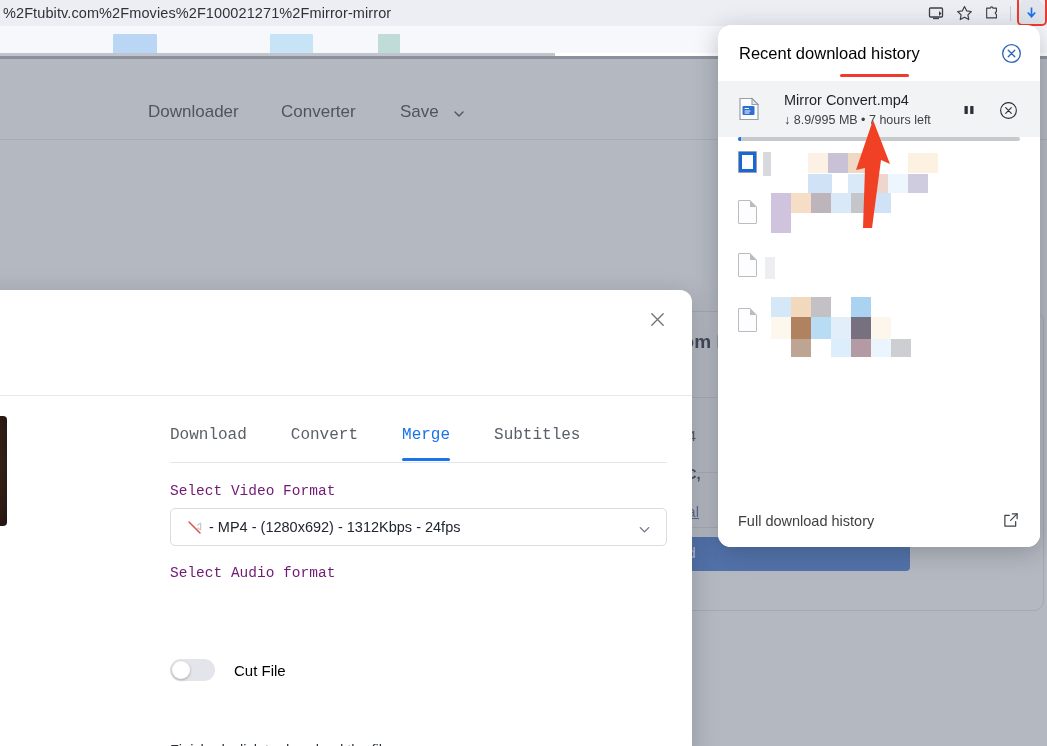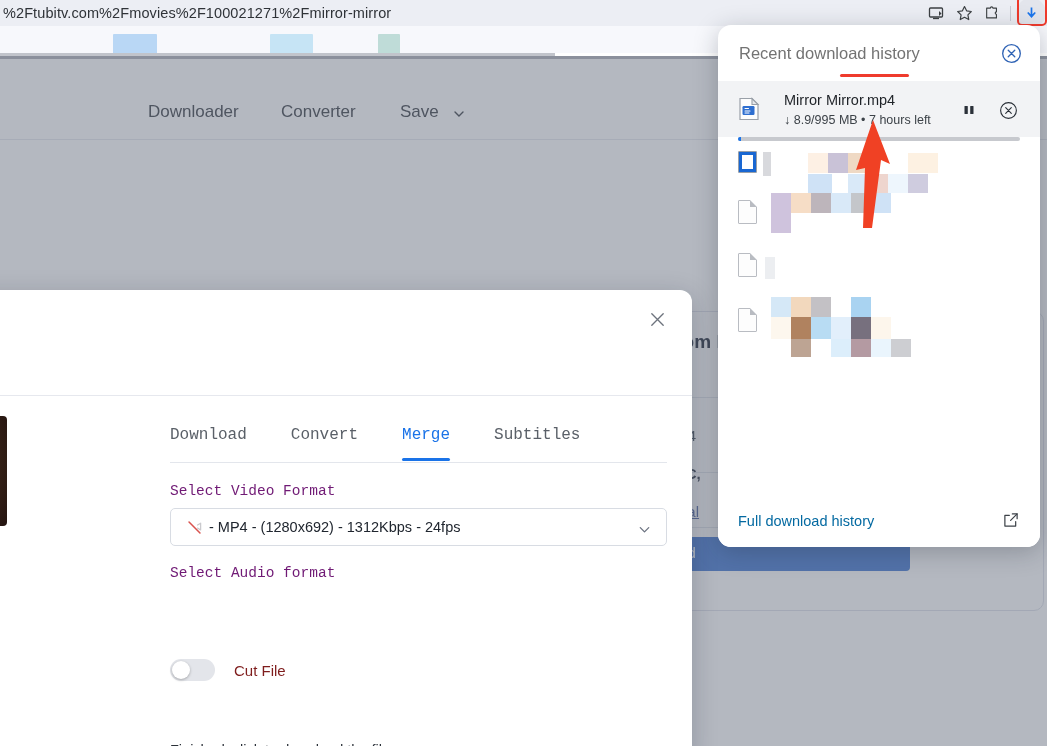--- a/index.html
+++ b/index.html
@@ -177,21 +177,21 @@
 
   .toggle-row { position: absolute; left: 498px; top: 369px; display: flex; align-items: center; }
   .toggle {
     width: 45px; height: 22px; border-radius: 12px; background: #e3e5ea;
     position: relative; cursor: pointer;
   }
   .toggle .knob {
     position: absolute; left: 2px; top: 2px; width: 18px; height: 18px; border-radius: 50%;
     background: #ffffff; box-shadow: 0 1px 3px rgba(0,0,0,.28);
   }
-  .toggle-label { font-size: 15px; color: #7f1d1d; margin-left: 19px; }
+  .toggle-label { font-size: 15px; color: #000000; margin-left: 19px; }
 
   .dl-button {
     position: absolute; left: 498px; top: 406px; width: 497px; height: 37px;
     background: #3b82f6; border-radius: 5px;
     display: flex; align-items: center; justify-content: center;
     cursor: pointer;
   }
   .dl-button-text { font-size: 15px; color: #ffffff; white-space: nowrap; }
   .dl-button-hl {
     position: absolute; left: 150px; top: 4px; width: 111px; height: 28px;
@@ -205,21 +205,21 @@
   .dl-panel {
     position: absolute; left: 718px; top: 25px; width: 322px; height: 522px;
     background: #ffffff; border-radius: 13px;
     box-shadow: 0 5px 24px rgba(25,30,45,.25);
     overflow: hidden;
   }
   .dlp-header {
     position: absolute; left: 0; top: 0; width: 100%; height: 56px;
     display: flex; align-items: center; padding: 0 0 0 21px;
   }
-  .dlp-title { font-size: 16.5px; color: #737373; }
+  .dlp-title { font-size: 16.5px; color: #000000; }
   .dlp-close {
     position: absolute; right: 16px; top: 15px; width: 26px; height: 26px;
     display: flex; align-items: center; justify-content: center; cursor: pointer;
   }
   .dlp-item {
     position: absolute; left: 0; top: 56px; width: 100%; height: 56px;
     background: #f2f3f5;
   }
   .dlp-fileicon { position: absolute; left: 20px; top: 16px; width: 22px; height: 24px; }
   .dlp-fname {
@@ -270,21 +270,21 @@
   .bl-blue::before {
     content: ""; position: absolute; left: 3px; top: 3px; right: 3px; bottom: 3px;
     background: #ffffff;
   }
   .px { position: absolute; }
 
   .dlp-footer {
     position: absolute; left: 0; bottom: 0; width: 100%; height: 48px;
     background: #ffffff; display: flex; align-items: center;
   }
-  .dlp-footer-text { position: absolute; left: 20px; top: 14px; font-size: 14.5px; color: #0369a1; }
+  .dlp-footer-text { position: absolute; left: 20px; top: 14px; font-size: 14.5px; color: #404040; }
   .dlp-ext { position: absolute; right: 20px; top: 12px; cursor: pointer; }
 
   
   .annot-text {
     position: absolute; left: 752px; top: 203px; width: 272px;
     font-size: 15.5px; line-height: 21.5px; color: #f0563f;
     white-space: pre-line; z-index: 60;
   }
   .annot-arrow { position: absolute; left: 850px; top: 118px; z-index: 60; }
 </style>
@@ -430,21 +430,21 @@
 
     <div class="dlp-item">
       <div class="dlp-fileicon">
         <svg width="22" height="24" viewBox="0 0 22 24">
           <path d="M2 1.5h12l6 6v15H2z" fill="#fdfdfd" stroke="#9aa0a8" stroke-width="1.2"></path>
           <path d="M14 1.5l6 6h-6z" fill="#e6e8ec" stroke="#9aa0a8" stroke-width="1.1"></path>
           <rect x="4.5" y="9" width="12" height="9" rx="1.2" fill="#2f6fd0"></rect>
           <path d="M7 11.5h3.5M7 14h5M7 16h4" stroke="#ffffff" stroke-width="1.1" stroke-linecap="round"></path>
         </svg>
       </div>
-      <div class="dlp-fname">Mirror Mirror.mp4</div>
+      <div class="dlp-fname">Mirror Convert.mp4</div>
       <div class="dlp-meta">
         <span>↓ 8.9/995 MB • </span><span class="eta">7 hours left</span>
       </div>
       <div class="dlp-pause">
         <svg width="16" height="16" viewBox="0 0 16 16" fill="#2b3139">
           <rect x="3.5" y="4" width="3.3" height="8" rx="0.6"></rect>
           <rect x="9.2" y="4" width="3.3" height="8" rx="0.6"></rect>
         </svg>
       </div>
       <div class="dlp-cancel">

